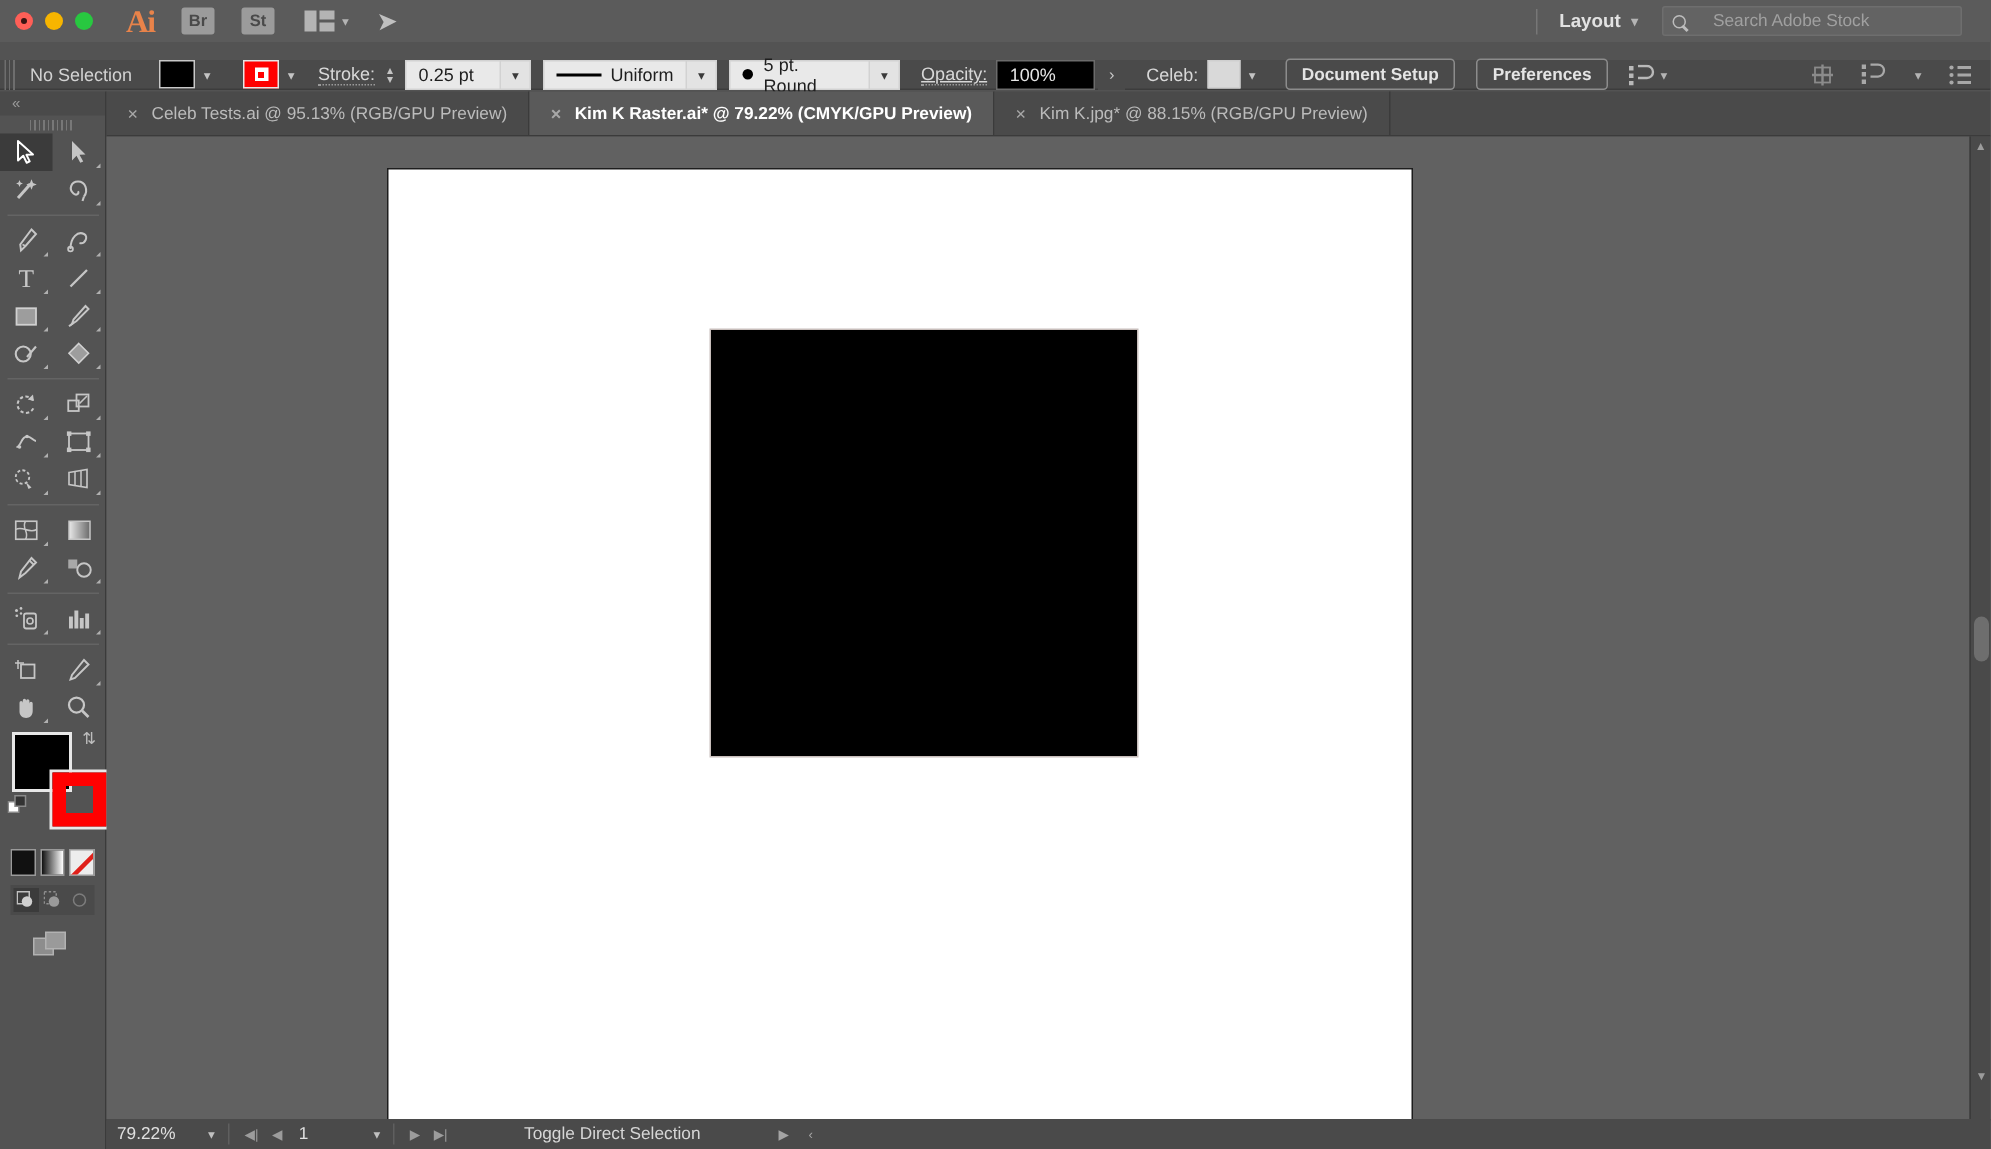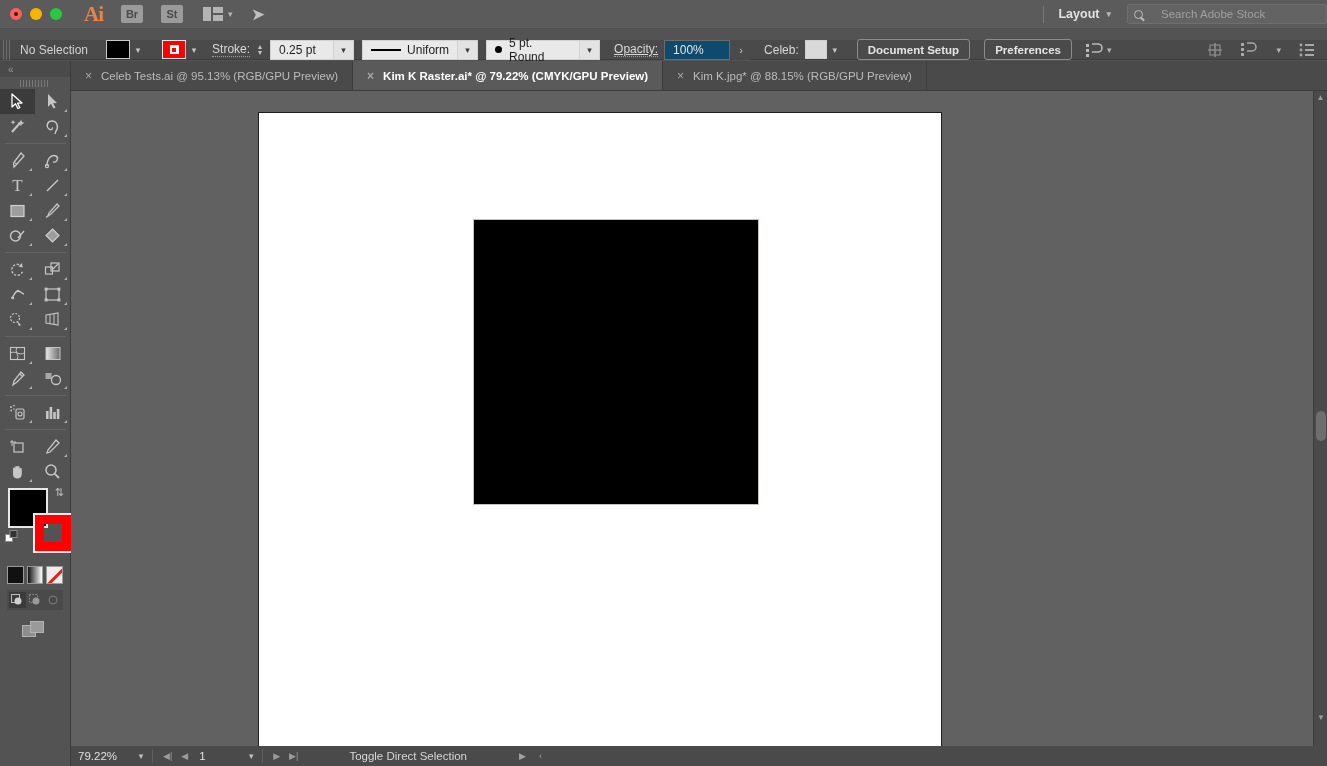--- a/index.html
+++ b/index.html
@@ -35,21 +35,21 @@
     font-family:"Liberation Sans", sans-serif;
   }
   .tb-arrange { margin-left:20px; display:flex; align-items:center; gap:5px; }
   .arrange-icon { width:20px; height:14px; position:relative; }
   .arrange-icon i { position:absolute; background:#b4b4b4; display:block; }
   .arrange-icon i:nth-child(1){ left:0; top:0; width:8px; height:14px; }
   .arrange-icon i:nth-child(2){ left:10px; top:0; width:10px; height:6px; }
   .arrange-icon i:nth-child(3){ left:10px; top:8px; width:10px; height:6px; }
   .chev { color:#b4b4b4; font-size:9px; }
   .rocket { margin-left:18px; color:#c0c0c0; font-size:17px; transform:rotate(-2deg); }
-  .tb-right { margin-left:auto; display:flex; align-items:center; padding-right:0; }
+  .tb-right { margin-left:auto; display:flex; align-items:center; padding-right:19px; }
   .tb-sep { width:1px; height:17px; background:#777; margin:0 14px 0 0; }
   .layout-btn { display:flex; align-items:center; gap:7px; color:#e2e2e2; font-size:12.5px; font-weight:bold; }
   .stock-search {
     margin-left:16px; width:200px; height:20px; background:#636363;
     border:1px solid #6e6e6e; border-radius:2px;
     display:flex; align-items:center; padding:0 6px; gap:18px;
   }
   .stock-search span.ph { color:#a0a0a0; font-size:11.5px; }
   .mag { width:9px; height:9px; border:1.4px solid #bdbdbd; border-radius:50%; position:relative; flex:none; }
   .mag:after { content:""; position:absolute; right:-3px; bottom:-2px; width:5px; height:1.5px; background:#bdbdbd; transform:rotate(45deg); }
@@ -71,21 +71,21 @@
   }
   .swatch-stroke i { width:9px; height:9px; background:#fff; display:block; position:relative; }
   .swatch-stroke i:after{content:"";position:absolute;left:2.5px;top:2.5px;width:4px;height:4px;background:#ff0000;}
   .dd-arrow { width:16px; display:flex; align-items:center; justify-content:center; color:#c4c4c4; font-size:9px; }
   .stroke-lbl { margin-left:10px; color:#d8d8d8; font-size:12px; border-bottom:1px dotted #9a9a9a; }
   .spinner { margin-left:8px; display:flex; flex-direction:column; align-items:center; color:#c4c4c4; line-height:6px; font-size:8px; }
   .field {
     background:#e9e9e9; color:#1e1e1e; height:20px; display:flex; align-items:center;
     padding:0 8px; font-size:12px; margin-left:4px; border:1px solid #d2d2d2;
   }
-  .field.dark { background:#0c4a6e; color:#e6e6e6; border:1px solid #6b6b6b; }
+  .field.dark { background:#000000; color:#e6e6e6; border:1px solid #6b6b6b; }
   .combo { display:flex; align-items:center; margin-left:8px; }
   .combo .field { margin-left:0; }
   .combo .btn-arrow {
     width:20px; height:20px; background:#e3e3e3; border:1px solid #d2d2d2; border-left:none;
     display:flex; align-items:center; justify-content:center; color:#3a3a3a; font-size:9px;
   }
   .uniform-line { width:58px; height:2px; background:#000; margin-right:6px; }
   .dot-cap { width:7px; height:7px; border-radius:50%; background:#000; margin-right:7px; }
   .opacity-lbl { margin-left:14px; color:#d8d8d8; font-size:12px; border-bottom:1px dotted #9a9a9a;text-decoration:underline; }
   .opacity-next {

